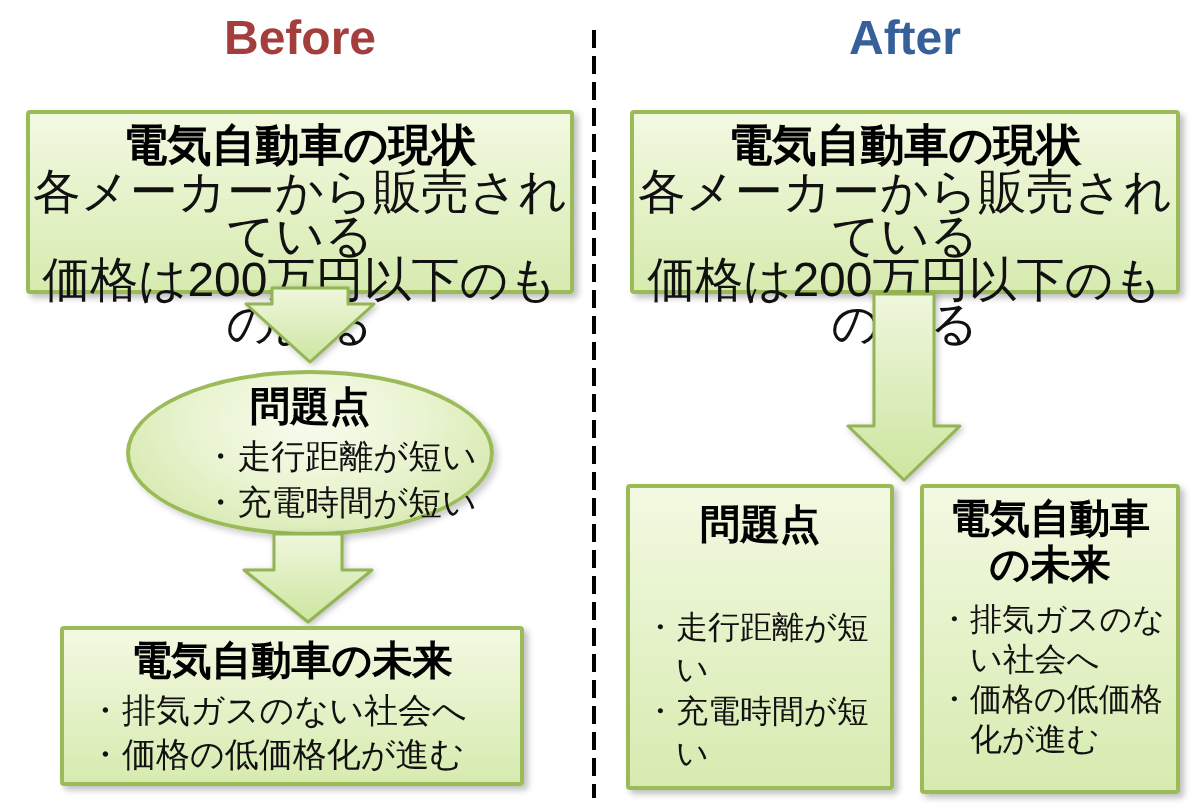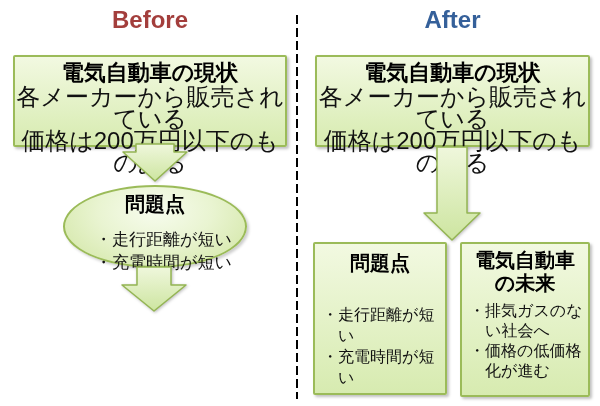--- a/index.html
+++ b/index.html
@@ -63,21 +63,21 @@
     border:2px solid var(--border,#9bbb59);
     border-radius:50%;
     background:radial-gradient(ellipse at 50% 30%,#f7fcee 0%,#e9f4d1 45%,#cfe49f 100%);
     box-shadow:2px 2px 3px rgba(0,0,0,0.2);
     color:var(--text,#111111);
   }
   .ellipse .title{
     text-align:center;font-weight:bold;color:#000;
     font-size:20px;line-height:24px;padding-top:5px;
   }
-  .ellipse ul{margin:12px 0 0 0;padding:0 0 0 30px;list-style:none;}
+  .ellipse ul{margin:1px 0 0 0;padding:0 0 0 30px;list-style:none;text-align:center;}
   .ellipse li{font-size:17px;line-height:23px;padding-left:17px;text-indent:-17px;}
   .box-future-left{left:30px;top:313px;width:232px;height:80px;}
   .box-future-left .title{font-size:20px;line-height:26px;padding-top:3px;}
   .box-future-left ul{margin:1px 0 0 0;padding:0 0 0 12px;list-style:none;}
   .box-future-left li{font-size:17px;line-height:22px;padding-left:17px;text-indent:-17px;}
   .box-problems-right{left:313px;top:242px;width:134px;height:153px;}
   .box-problems-right .title{font-size:20px;line-height:24px;padding-top:7px;}
   .box-problems-right ul{margin:29px 0 0 0;padding:0 2px 0 7px;list-style:none;}
   .box-problems-right li{font-size:16px;line-height:21px;padding-left:16px;text-indent:-16px;}
   .box-future-right{left:460px;top:242px;width:130px;height:155px;}
@@ -123,20 +123,27 @@
     <ul>
       <li>・走行距離が短い</li>
       <li>・充電時間が短い</li>
     </ul>
   </div>
 
   <svg class="arrow arrow2" width="66" height="46" viewBox="0 0 66 46">
     <polygon points="16,1 50,1 50,19 65,19 33,45 1,19 16,19" fill="url(#agrad)" stroke="#94b553" stroke-width="1.5" stroke-linejoin="round"></polygon>
   </svg>
 
+  <div class="gbox box-future-left">
+    <div class="title">電気自動車の未来</div>
+    <ul>
+      <li>・排気ガスのない社会へ</li>
+      <li>・価格の低価格化が進む</li>
+    </ul>
+  </div>
 
   <div class="gbox box-current right">
     <div class="title">電気自動車の現状</div>
     <div class="body-line">各メーカーから販売されている</div>
     <div class="body-line">価格は200万円以下のものある</div>
   </div>
 
   <svg class="arrow arrow3" width="58" height="95" viewBox="0 0 58 95">
     <polygon points="14,1 44,1 44,67 57,67 29,94 1,67 14,67" fill="url(#agrad)" stroke="#94b553" stroke-width="1.5" stroke-linejoin="round"></polygon>
   </svg>

